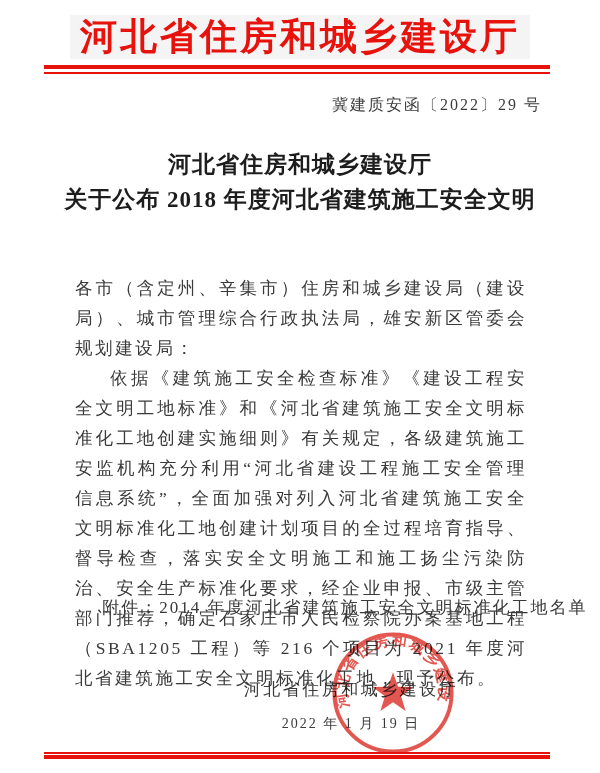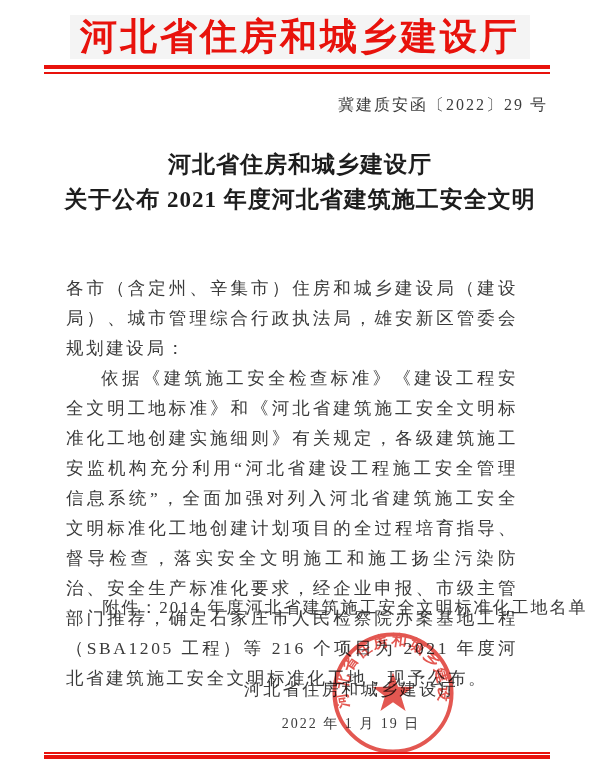--- a/index.html
+++ b/index.html
@@ -26,34 +26,34 @@
     position: absolute; top: 65px; left: 44px; right: 50px; height: 9px;
     border-top: 4px solid #e8120c; border-bottom: 2px solid #e8120c;
   }
   .rule-bottom {
     position: absolute; top: 752px; left: 44px; right: 50px; height: 7px;
     border-top: 2px solid #e8120c; border-bottom: 4px solid #e8120c;
   }
 
   
   .doc-number {
-    position: absolute; top: 95px; right: 52px;
+    position: absolute; top: 95px; right: 58px;
     font-size: 16px; color: #3c3c3c; letter-spacing: 2px; white-space: nowrap;
   }
 
   
   .doc-title {
     position: absolute; top: 147px; left: 40px; right: 40px;
     text-align: center; color: #1d1d1d;
     font-size: 23px; font-weight: bold; line-height: 35px; letter-spacing: 1px;
   }
 
   
   .body-text {
-    position: absolute; top: 273px; left: 66px; width: 452px;
+    position: absolute; top: 273px; left: 75px; width: 452px;
     color: #3a3a3a; font-size: 17.5px; line-height: 30px;
     letter-spacing: 2.6px; text-align: justify;
   }
   .para-indent { text-indent: 2em; }
 
   .attachment {
     position: absolute; top: 596px; left: 75px; width: 452px;
     color: #3a3a3a; font-size: 17px; letter-spacing: 2px; text-indent: 1.6em;
     white-space: nowrap;
   }
@@ -79,21 +79,21 @@
 
   <div class="letterhead">
     <div class="letterhead-title">河北省住房和城乡建设厅</div>
   </div>
   <div class="rule-top"></div>
 
   <div class="doc-number">冀建质安函〔2022〕29 号</div>
 
   <div class="doc-title">
     <div>河北省住房和城乡建设厅</div>
-    <div>关于公布 2021 年度河北省建筑施工安全文明</div>
+    <div>关于公布 2018 年度河北省建筑施工安全文明</div>
   </div>
 
   <div class="body-text">
     <p>各市（含定州、辛集市）住房和城乡建设局（建设局）、城市管理综合行政执法局，雄安新区管委会规划建设局：</p>
     <p class="para-indent">依据《建筑施工安全检查标准》《建设工程安全文明工地标准》和《河北省建筑施工安全文明标准化工地创建实施细则》有关规定，各级建筑施工安监机构充分利用“河北省建设工程施工安全管理信息系统”，全面加强对列入河北省建筑施工安全文明标准化工地创建计划项目的全过程培育指导、督导检查，落实安全文明施工和施工扬尘污染防治、安全生产标准化要求，经企业申报、市级主管部门推荐，确定石家庄市人民检察院办案基地工程（SBA1205 工程）等 216 个项目为 2021 年度河北省建筑施工安全文明标准化工地，现予公布。</p>
   </div>
 
   <div class="attachment">附件：2014 年度河北省建筑施工安全文明标准化工地名单</div>
 
   <div class="signature">

